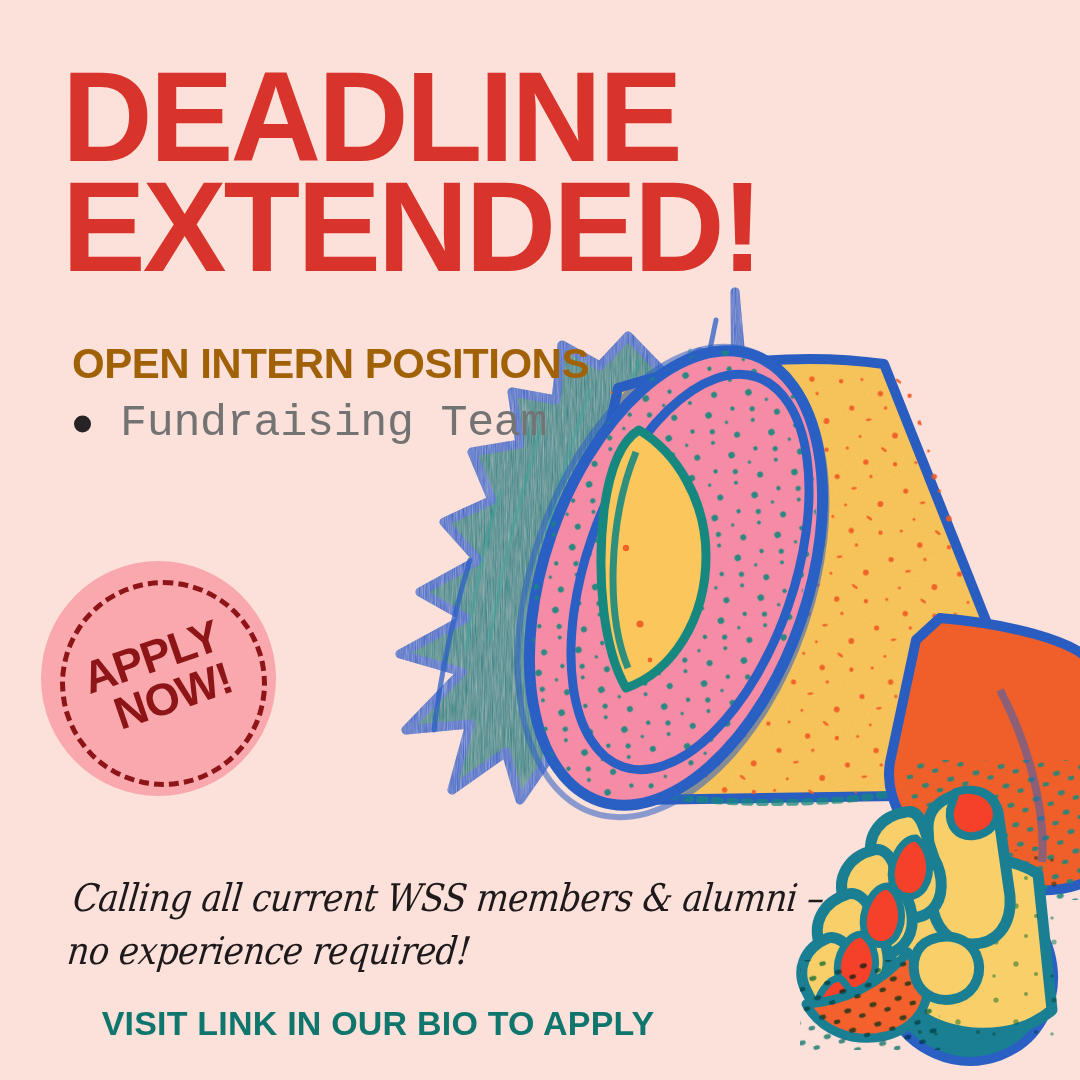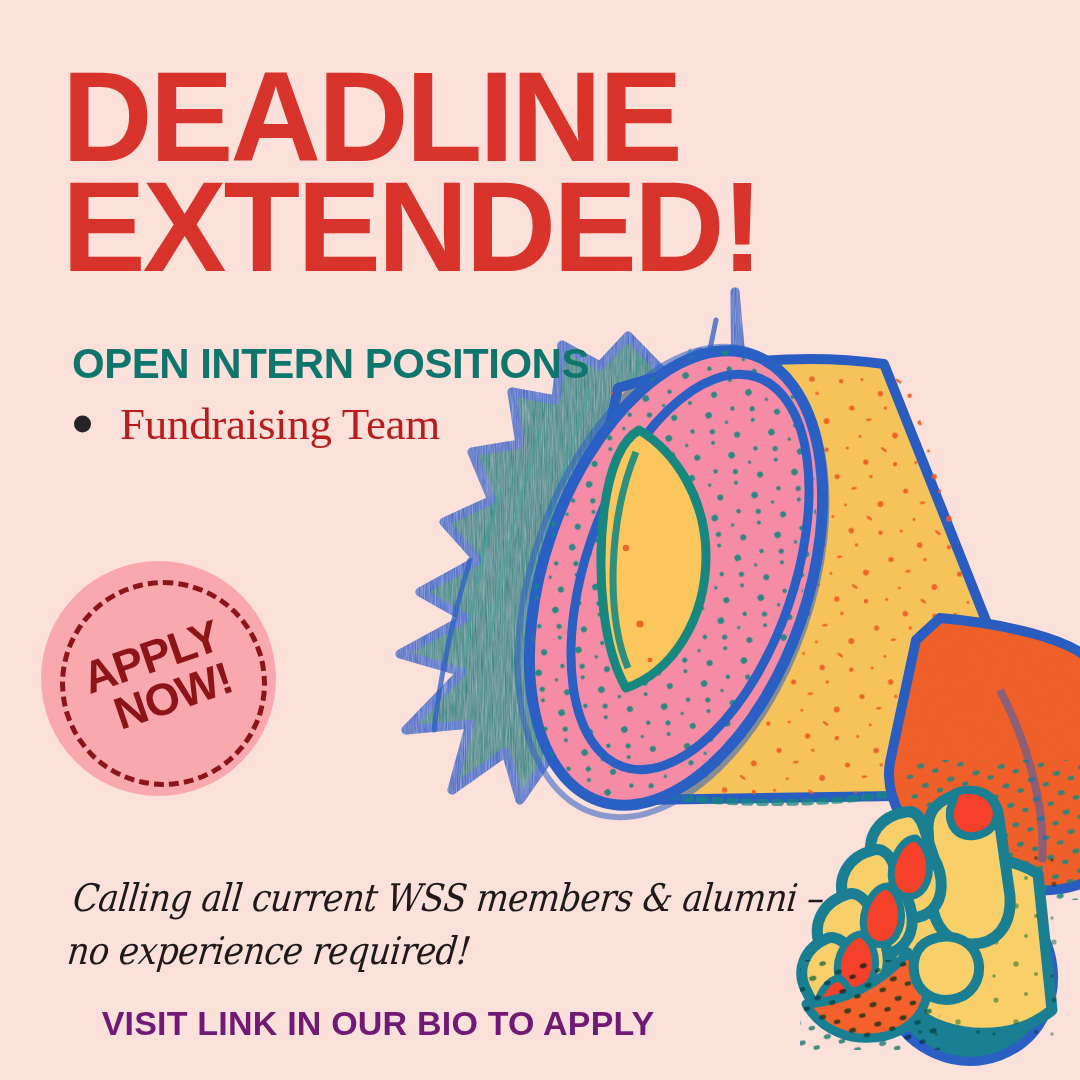--- a/index.html
+++ b/index.html
@@ -56,38 +56,38 @@
     white-space: nowrap;
   }
 
   .positions-block {
     position: absolute;
     left: 72px;
     top: 343px;
     width: 620px;
   }
   .positions-title {
-    color: #0f766e;
+    color: #a16207;
     font-family: "Liberation Sans", sans-serif;
     font-weight: bold;
     font-size: 42px;
     letter-spacing: -0.5px;
     line-height: 1;
     margin: 0 0 12px 0;
     white-space: nowrap;
   }
   .positions-list {
     list-style: none;
     margin: 0;
     padding: 0;
   }
   .positions-list li {
     position: relative;
-    color: #b91c1c;
-    font-family: Liberation Serif, serif;
+    color: #737373;
+    font-family: Liberation Mono, monospace;
     font-size: 45px;
     line-height: 1.22;
     padding-left: 48px;
     letter-spacing: -0.3px;
     white-space: nowrap;
   }
   .positions-list li .bullet {
     position: absolute;
     left: 2px;
     top: 50%;
@@ -157,21 +157,21 @@
   }
   .script-note span { display: block; white-space: nowrap; }
 
   
   .cta {
     position: absolute;
     left: 0;
     top: 1004px;
     width: 756px;
     text-align: center;
-    color: #701a75;
+    color: #0f766e;
     font-family: "Liberation Sans", sans-serif;
     font-weight: bold;
     font-size: 34px;
     letter-spacing: 0.2px;
     white-space: nowrap;
   }
 </style>
 </head>
 <body>
 

